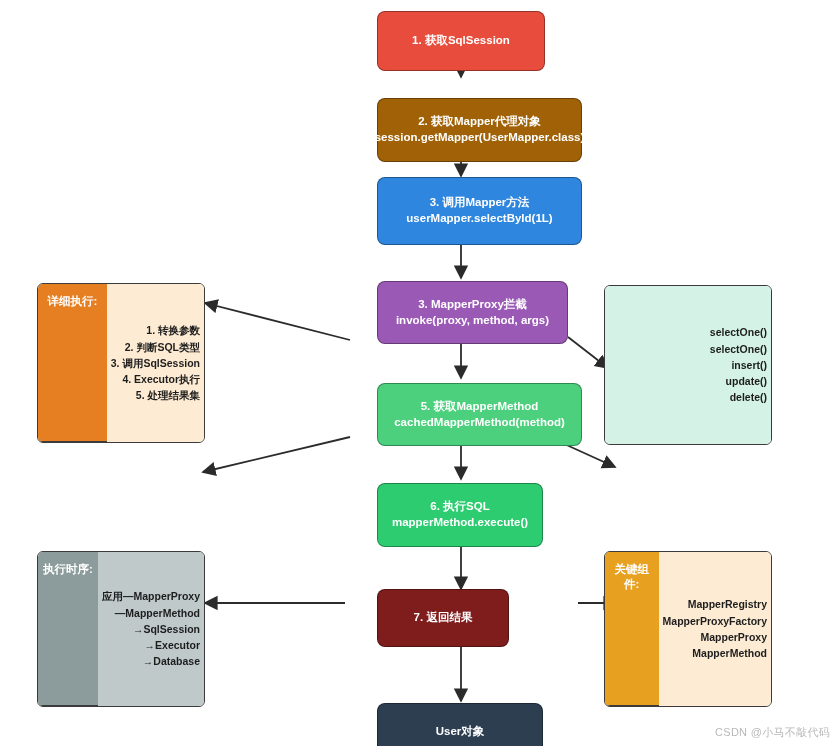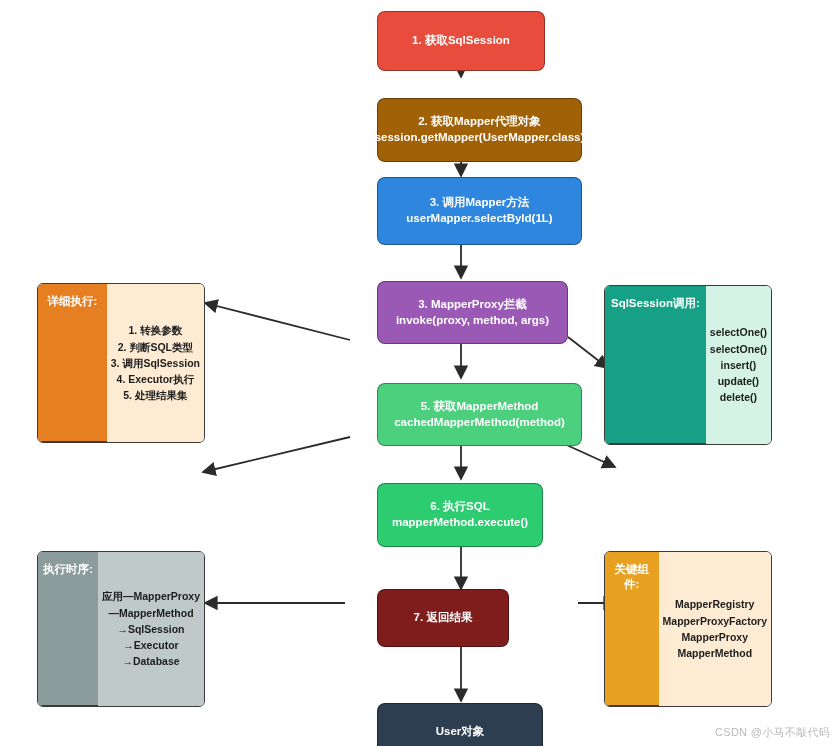--- a/index.html
+++ b/index.html
@@ -49,21 +49,21 @@
     font-weight:bold;
     font-size:11.5px;
     padding:10px 4px;
     border-bottom:1px solid #3b3b3b;
   }
   .panel .pbody{
     box-sizing:border-box;
     flex:1;
     display:flex;
     flex-direction:column;
-    align-items:center;
+    align-items:flex-end;
     justify-content:center;
     text-align:center;
     font-size:10.5px;
     line-height:1.55;
     color:#1d1d1d;
     font-weight:bold;
     padding:6px 4px;
   }
   .pbody span{display:block;white-space:nowrap;}
 
@@ -146,21 +146,20 @@
     <div class="pbody" style="background:#fdebd3;">
       <span>1. 转换参数</span>
       <span>2. 判断SQL类型</span>
       <span>3. 调用SqlSession</span>
       <span>4. Executor执行</span>
       <span>5. 处理结果集</span>
     </div>
   </div>
 
   <div class="panel" style="left:604px;top:285px;width:168px;height:160px;">
-    <div class="phead" style="background:#16a085;">SqlSession调用:</div>
     <div class="pbody" style="background:#d4f3e6;">
       <span>selectOne()</span>
       <span>selectOne()</span>
       <span>insert()</span>
       <span>update()</span>
       <span>delete()</span>
     </div>
   </div>
 
   <div class="panel" style="left:37px;top:551px;width:168px;height:156px;">

